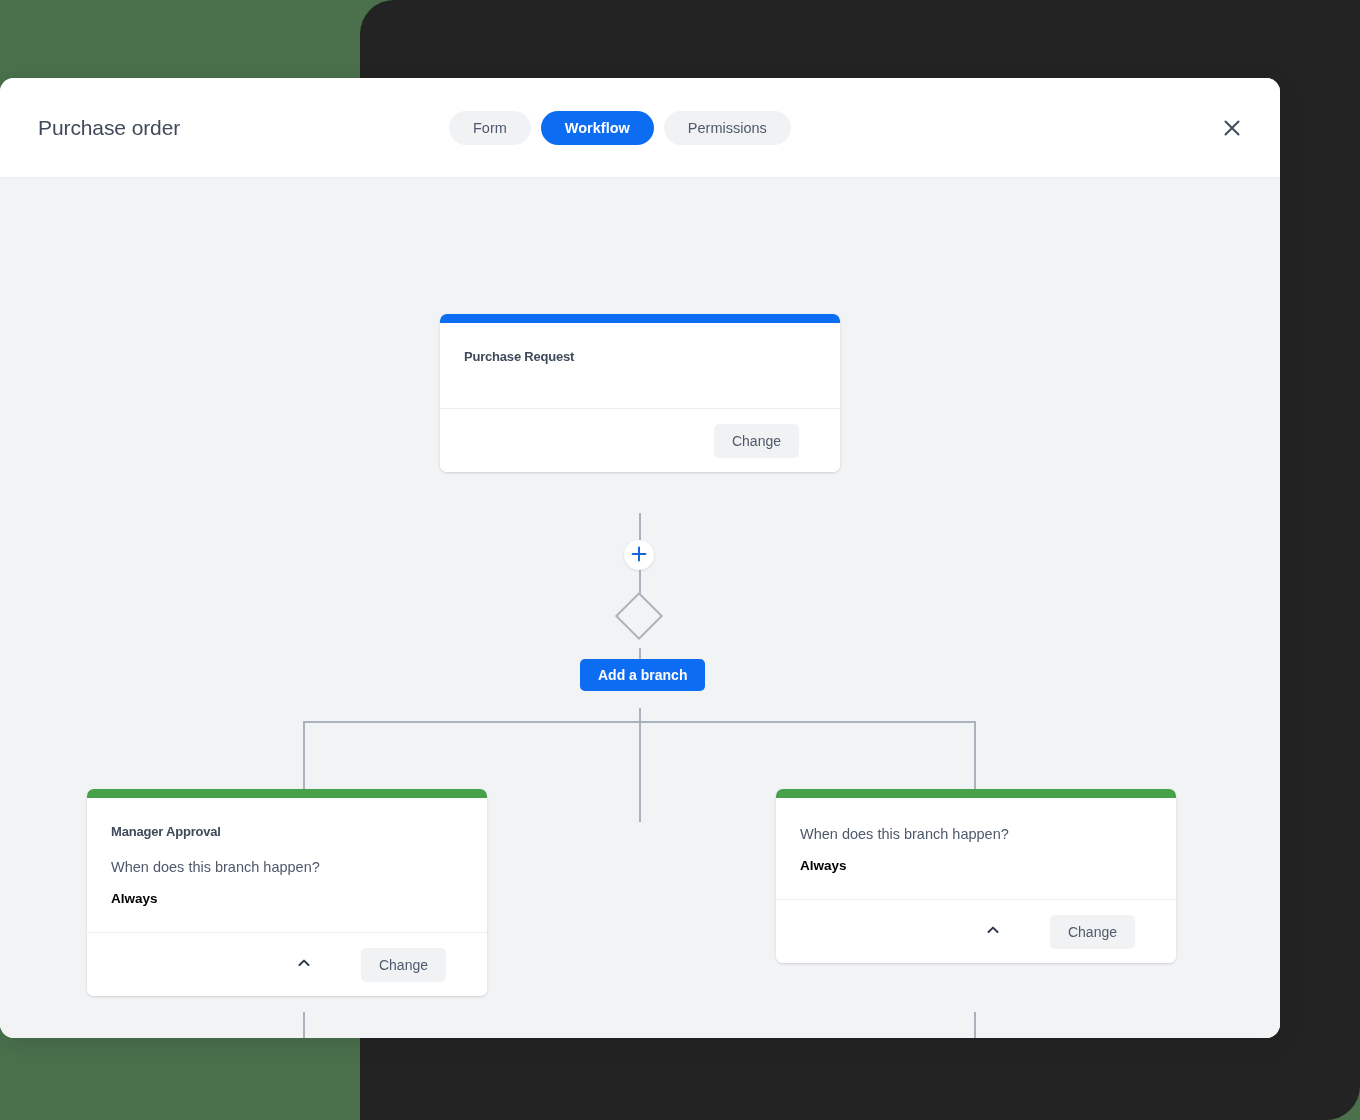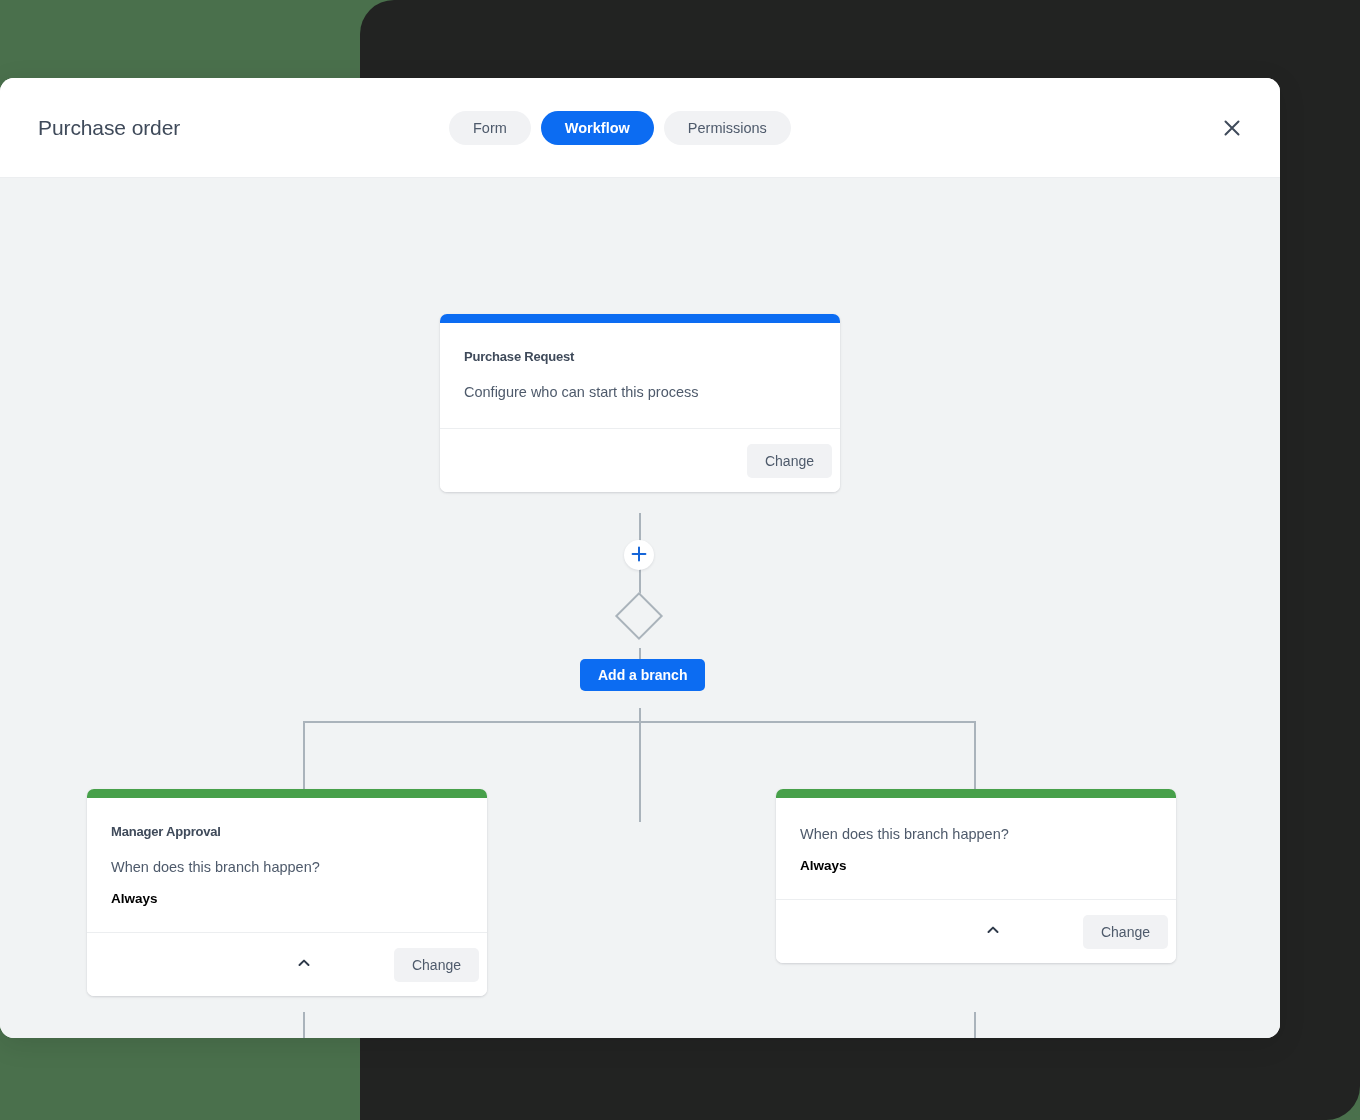--- a/index.html
+++ b/index.html
@@ -140,21 +140,21 @@
     font-weight: bold;
     color: #000000;
     margin-top: 14px;
   }
   .node-footer {
     border-top: 1px solid #eceef0;
     height: 64px;
     display: flex;
     align-items: center;
     justify-content: flex-end;
-    padding: 0 8px;
+    padding: 0 41px;
     gap: 14px;
     background: #ffffff;
   }
   .collapse-toggle {
     width: 34px;
     height: 34px;
     display: flex;
     align-items: center;
     justify-content: center;
     background: none;
@@ -257,21 +257,20 @@
 
     <div class="conn conn-v" style="left:974px; top:543px; height:68px;"></div>
 
     <div class="conn conn-v" style="left:303px; top:834px; height:26px;"></div>
     <div class="conn conn-v" style="left:974px; top:834px; height:26px;"></div>
 
     <div class="node-card" style="left:440px; top:136px; width:400px;">
       <div class="node-accent" style="background:#0c6cf2;"></div>
       <div class="node-body">
         <div class="node-title">Purchase Request</div>
-        <div class="node-desc">Configure who can start this process</div>
       </div>
       <div class="node-footer">
         <button class="change-button">Change</button>
       </div>
     </div>
 
     <button id="add-step-button" style="left:624px; top:362px;">
       <span>
         <svg width="16" height="16" viewBox="0 0 16 16" aria-hidden="true">
           <path d="M8 1.6 L8 14.4 M1.6 8 L14.4 8" stroke="#1565d8" stroke-width="2" stroke-linecap="round" fill="none"></path>

